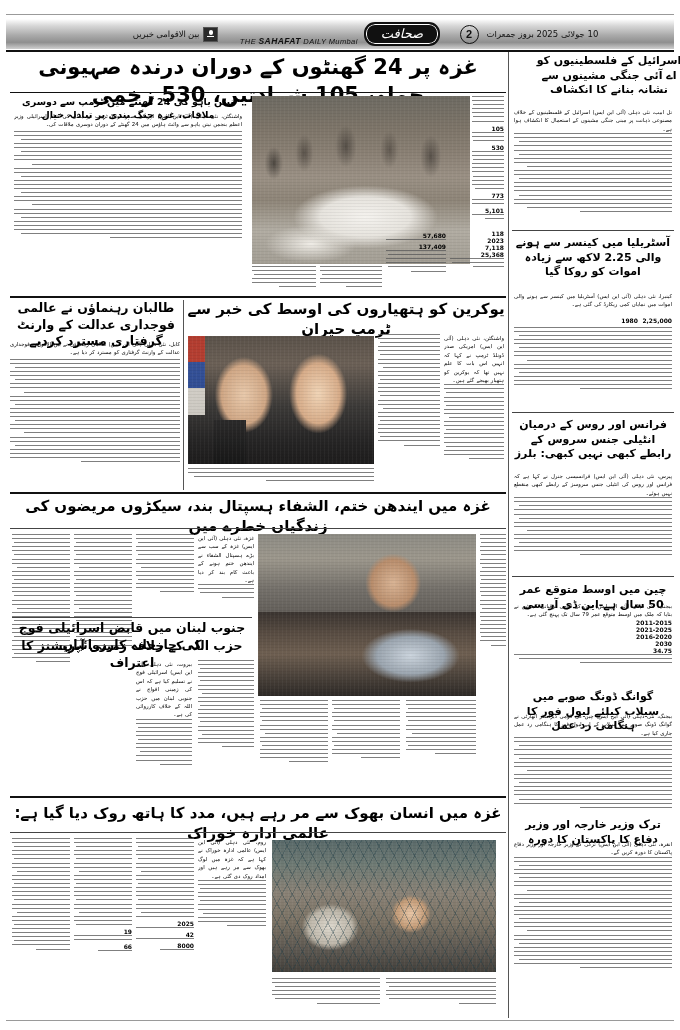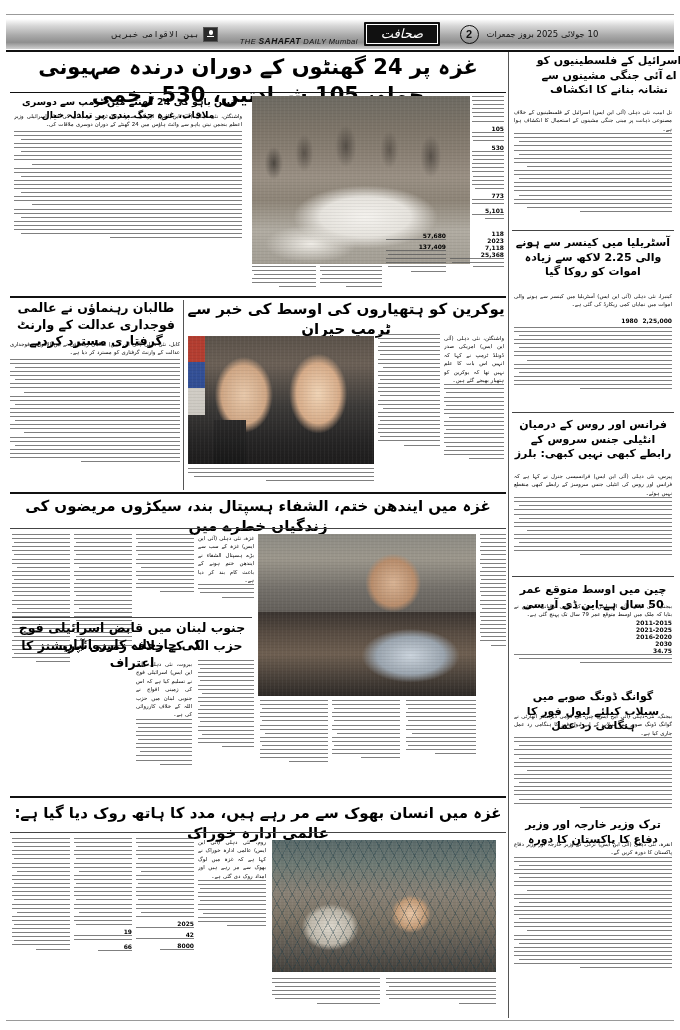--- a/index.html
+++ b/index.html
@@ -50,21 +50,21 @@
   .mast-right {
     width: 33%;
     display: flex;
     align-items: center;
     justify-content: flex-start;
     padding-left: 6px;
     box-sizing: border-box;
     gap: 8px;
   }
   .urdu-small {
-    font-family: Liberation Mono, monospace;
+    font-family: Liberation Serif, serif;
     font-size: 8.5px;
     color: #111;
     direction: rtl;
     white-space: nowrap;
   }
   .mic-icon {
     width: 13px; height: 13px;
     background: #2a2a2a;
     border: 1px solid #555;
     display: inline-block;
@@ -88,21 +88,21 @@
   .mast-title {
     font-size: 7.5px;
     letter-spacing: 0.4px;
     color: #111;
     white-space: nowrap;
   }
   .mast-title b { font-size: 8.5px; }
   .logo-badge {
     background: #111;
     color: #fff;
-    border-radius: 1px;
+    border-radius: 11px;
     padding: 2px 15px;
     font-family: "DejaVu Sans", sans-serif;
     font-size: 13px;
     line-height: 1.25;
     direction: rtl;
     border: 2px solid #111;
     box-shadow: inset 0 0 0 1px #fff;
     white-space: nowrap;
   }
   .page-num {

